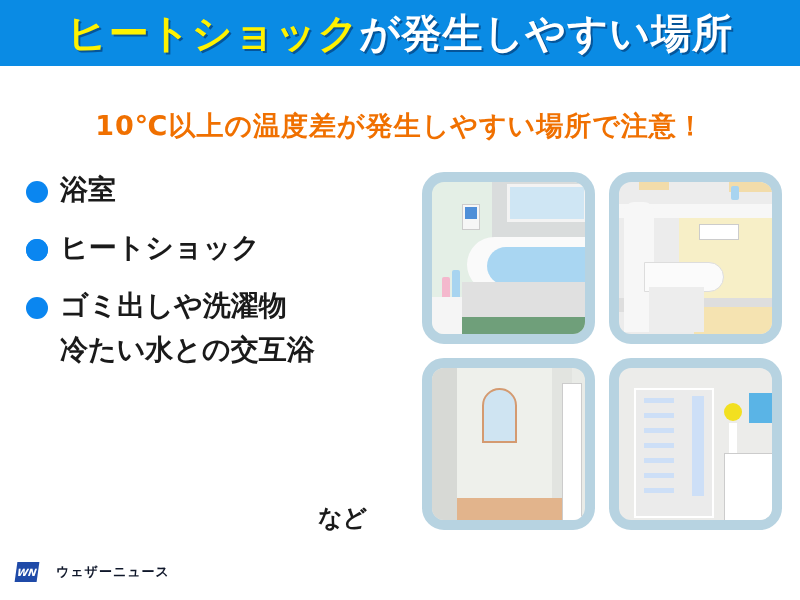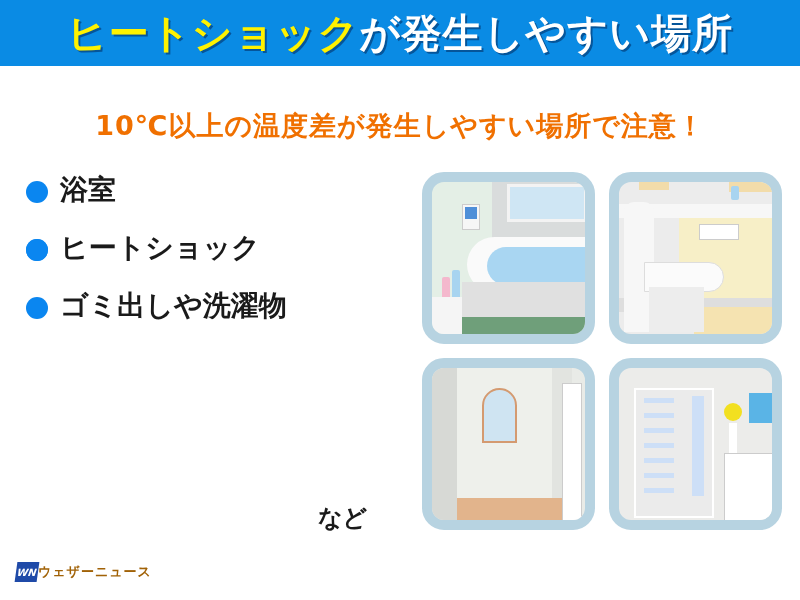--- a/index.html
+++ b/index.html
@@ -13,21 +13,21 @@
   .bullet-item .dot { position: absolute; left: 4px; top: 13px; width: 22px; height: 22px; border-radius: 50%; background: #0a86f0; }
   .nado { position: absolute; left: 318px; top: 502px; font-size: 24px; font-weight: bold; color: #1a1a1a; }
   .illus { position: absolute; width: 173px; height: 172px; border: 10px solid #b7d3e1; border-radius: 22px; overflow: hidden; background: #eef0ee; }
   .i1 { left: 422px; top: 172px; background: #e4efe6; }
   .i2 { left: 609px; top: 172px; background: #ececec; }
   .i3 { left: 422px; top: 358px; background: #e9ebe7; }
   .i4 { left: 609px; top: 358px; background: #ececea; }
   .abs { position: absolute; }
   .logo { position: absolute; left: 16px; top: 562px; display: flex; align-items: center; }
   .logo-mark { width: 22px; height: 20px; background: #1f4aa8; color: #fff; font-size: 10px; font-weight: bold; font-style: italic; display: flex; align-items: center; justify-content: center; transform: skewX(-8deg); }
-  .logo-text { margin-left: 0; font-size: 13px; font-weight: bold; color: #a16207; letter-spacing: 1px; }
+  .logo-text { margin-left: 18px; font-size: 13px; font-weight: bold; color: #0f172a; letter-spacing: 1px; }
 </style>
 </head>
 <body>
 
 <div class="header">
   <div class="header-title"><span class="hl">ヒートショック</span><span>が発生しやすい場所</span></div>
 </div>
 
 <div class="subtitle">10℃以上の温度差が発生しやすい場所で注意！</div>
 
@@ -39,20 +39,21 @@
   <div class="bullet-item">
     <span class="dot"></span>
   </div>
   <div class="bullet-item">
     <span class="dot"></span>
     <div>ヒートショック</div>
   </div>
   <div class="bullet-item">
     <span class="dot"></span>
     <div>ゴミ出しや洗濯物</div>
+    <div>冷たい水との交互浴</div>
   </div>
 </div>
 <div class="nado">など</div>
 
 <div class="illus i1">
   <div class="abs" style="left:60px;top:0;width:100px;height:60px;background:#d9dcdc;"></div>
   <div class="abs" style="left:75px;top:2px;width:80px;height:38px;background:#cfe6f4;border:3px solid #f3f3f3;"></div>
   <div class="abs" style="left:30px;top:22px;width:18px;height:26px;background:#f6f6f6;border:1px solid #ccc;"></div>
   <div class="abs" style="left:33px;top:25px;width:12px;height:12px;background:#4f8fd8;"></div>
   <div class="abs" style="left:35px;top:55px;width:130px;height:55px;background:#fafafa;border-radius:40px 0 0 40px;"></div>

